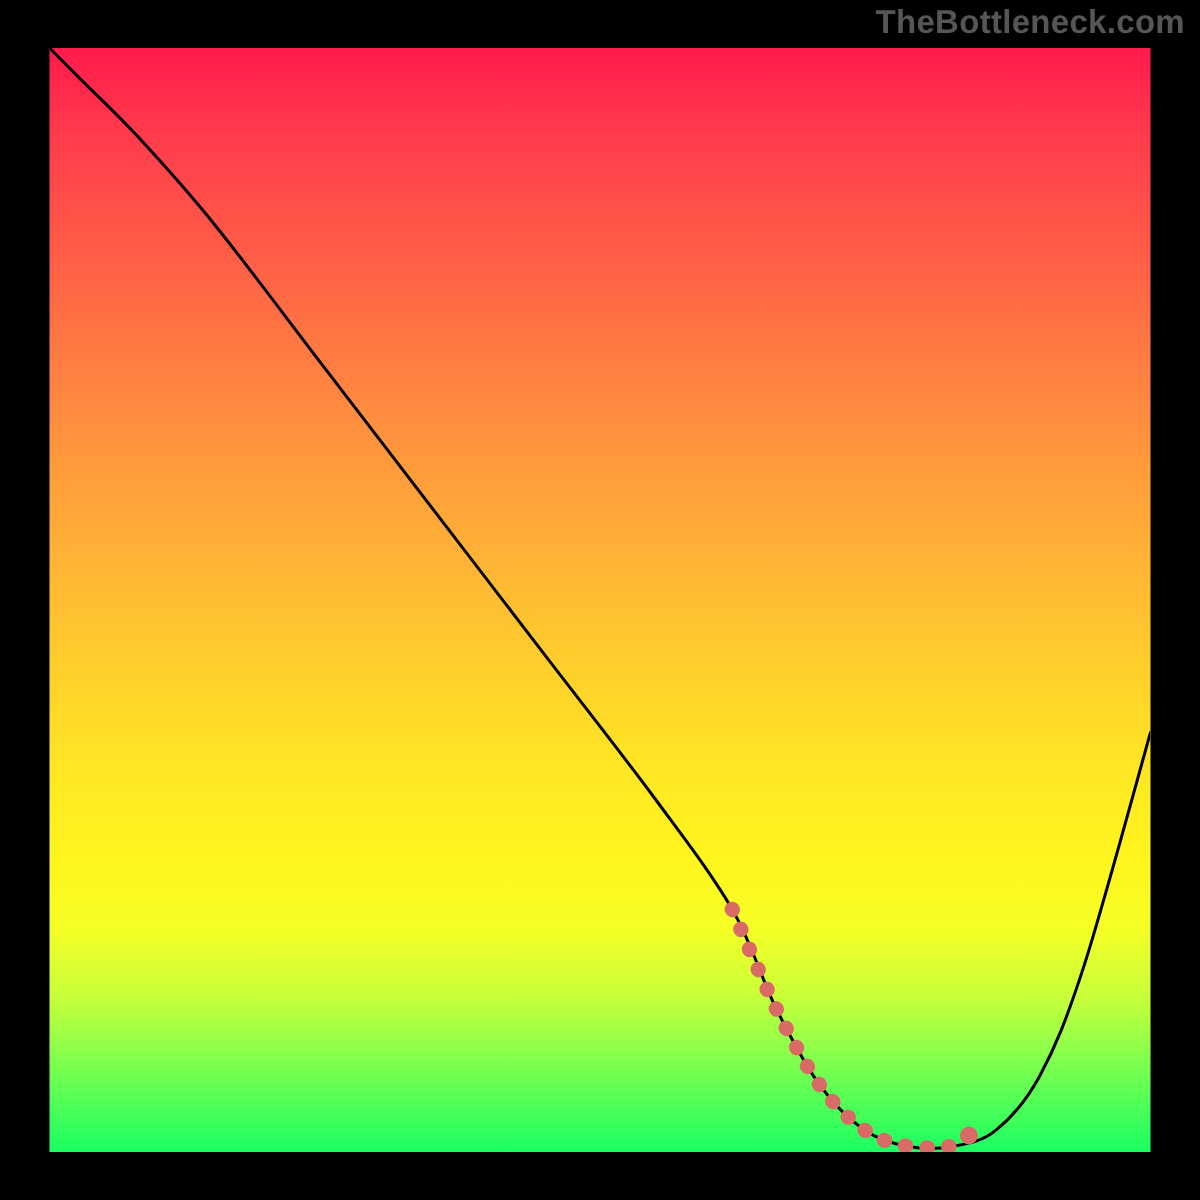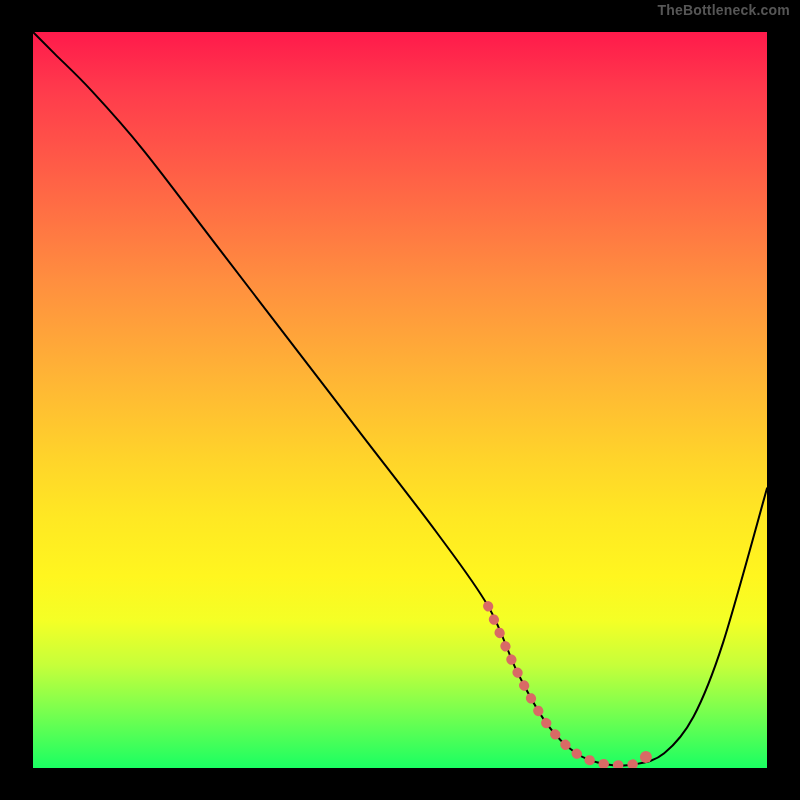--- a/index.html
+++ b/index.html
@@ -15,21 +15,21 @@
     position: relative;
     width: 800px;
     height: 800px;
     background: #000;
   }
   .watermark {
     position: absolute;
     top: 2px;
     right: 10px;
     color: #565656;
-    font-size: 14px;
+    font-size: 22px;
     font-weight: 600;
     letter-spacing: 0.2px;
     z-index: 10;
   }
   .plot-area {
     position: absolute;
     left: 33px;
     top: 32px;
     width: 734px;
     height: 736px;

